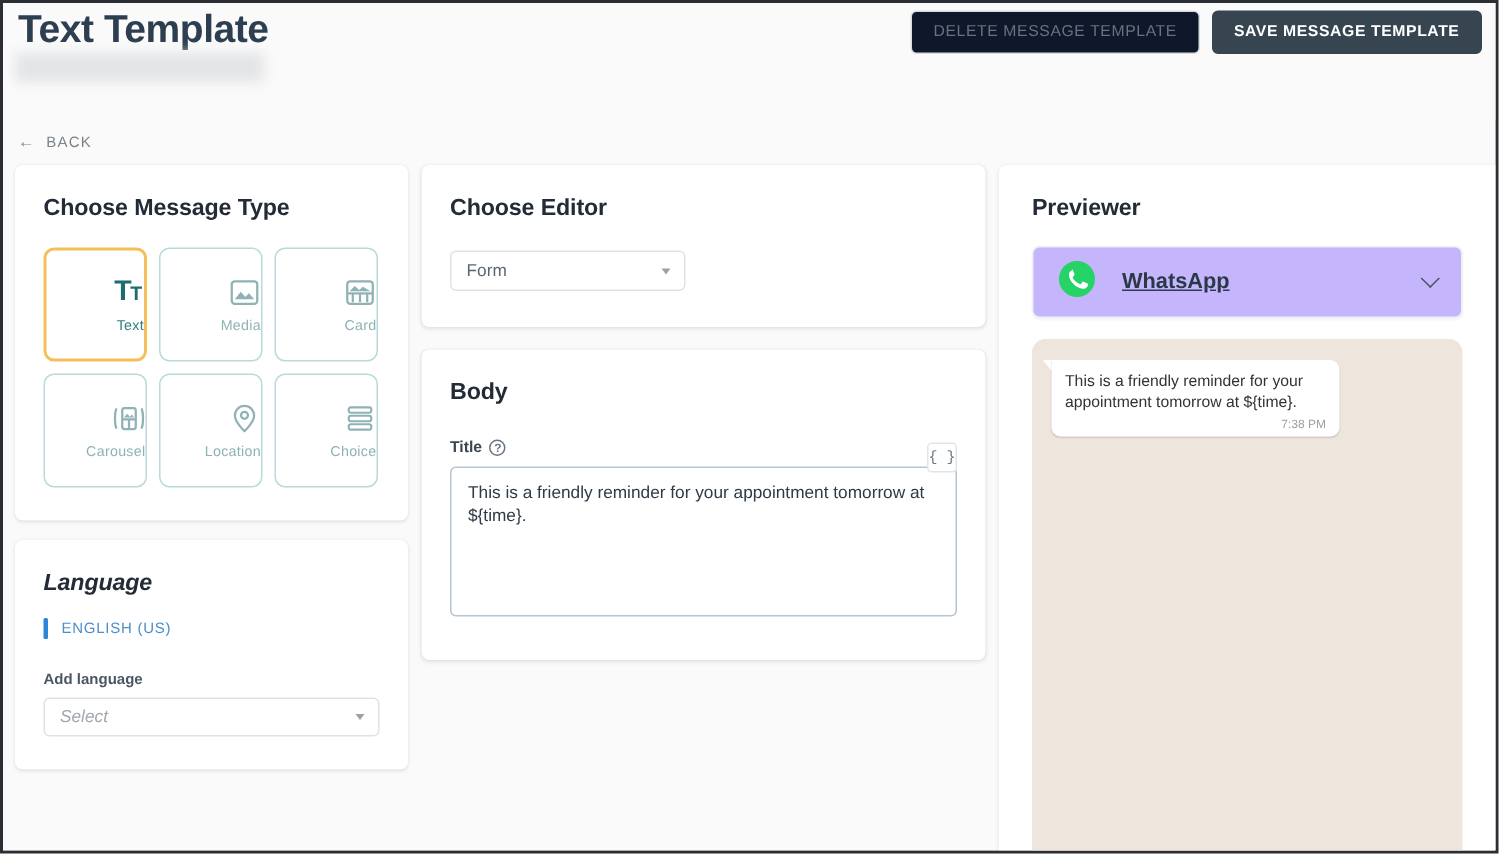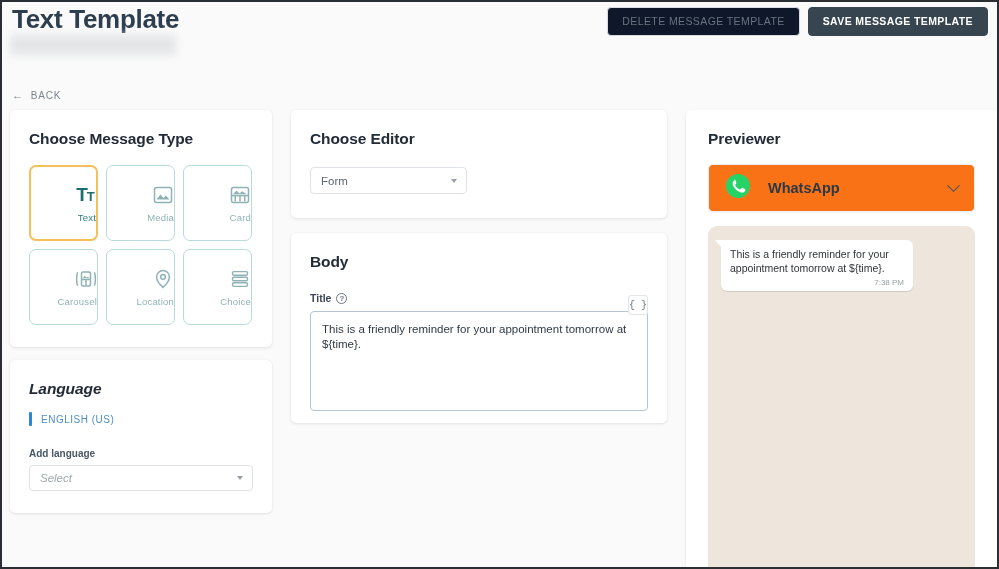--- a/index.html
+++ b/index.html
@@ -106,21 +106,21 @@
     color: #7b858e;
     cursor: pointer;
   }
 
   .back-arrow { font-size: 11px; line-height: 1; color: #7b858e; }
 
   
   .main {
     flex: 1 1 auto;
     display: flex;
-    gap: 19px;
+    gap: 9px;
     padding: 0 0 0 8px;
     min-height: 0;
   }
 
   .col-left  { width: 262px; flex: 0 0 262px; display: flex; flex-direction: column; gap: 13px; }
   .col-mid   { width: 376px; flex: 0 0 376px; display: flex; flex-direction: column; gap: 15px; }
   .col-right { flex: 1 1 auto; display: flex; flex-direction: column; }
 
   .card {
     background: #ffffff;
@@ -249,21 +249,21 @@
     border-right: 3.5px solid transparent;
     border-top: 4px solid #9aa1a8;
   }
 
   
   .editor-card { padding: 20px 19px 24px 19px; }
   .editor-card .card-title { margin-bottom: 19px; }
   .editor-select { width: 157px; height: 27px; }
 
   
-  .body-card { padding: 20px 19px 8px 19px; position: relative; }
+  .body-card { padding: 20px 19px 24px 19px; position: relative; }
   .body-card .card-title { margin-bottom: 21px; }
 
   .title-row {
     display: flex;
     align-items: center;
     gap: 5px;
     margin-bottom: 7px;
   }
   .title-label {
     font-size: 10.5px;
@@ -325,26 +325,27 @@
     flex-direction: column;
     min-height: 0;
   }
   .preview-card .card-title { margin-bottom: 16px; }
 
   .channel-bar {
     height: 48px;
     border: 1px solid #edeff1;
     border-radius: 5px;
     box-shadow: 0 1px 2px rgba(0,0,0,0.05);
-    background: #f97316;
+    background: #c4b5fd;
     display: flex;
     align-items: center;
     padding: 0 16px;
     cursor: pointer;
     flex: 0 0 auto;
+    text-decoration: underline;
   }
   .channel-name {
     font-size: 14.5px;
     font-weight: bold;
     color: #2b3846;
     margin-left: 17px;
     flex: 1 1 auto;
   }
   .chev {
     width: 9px; height: 9px;

